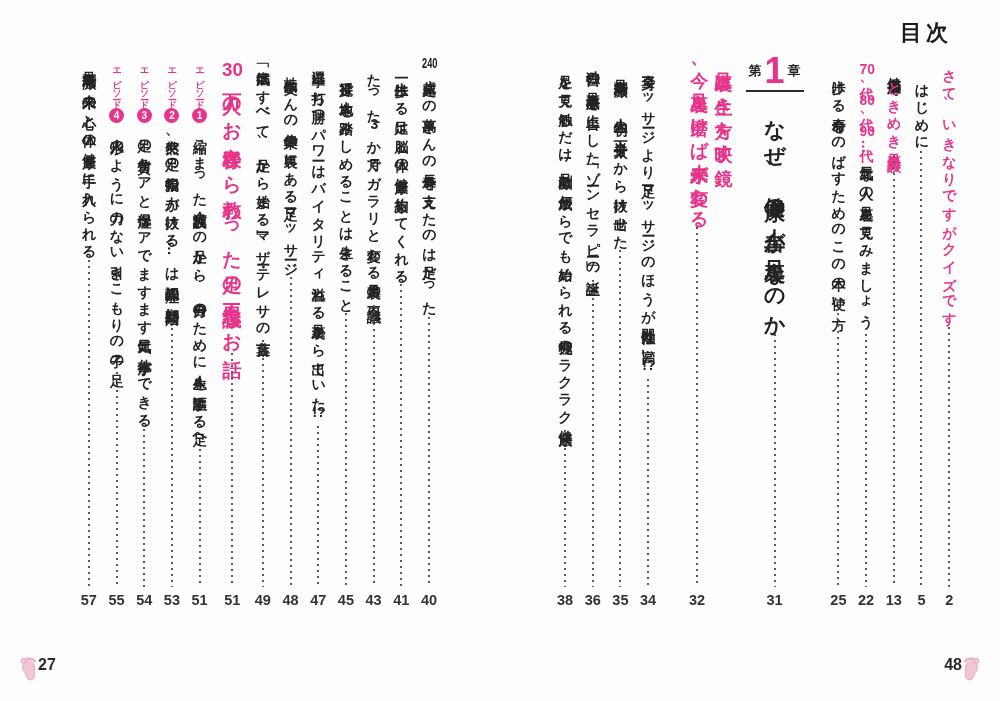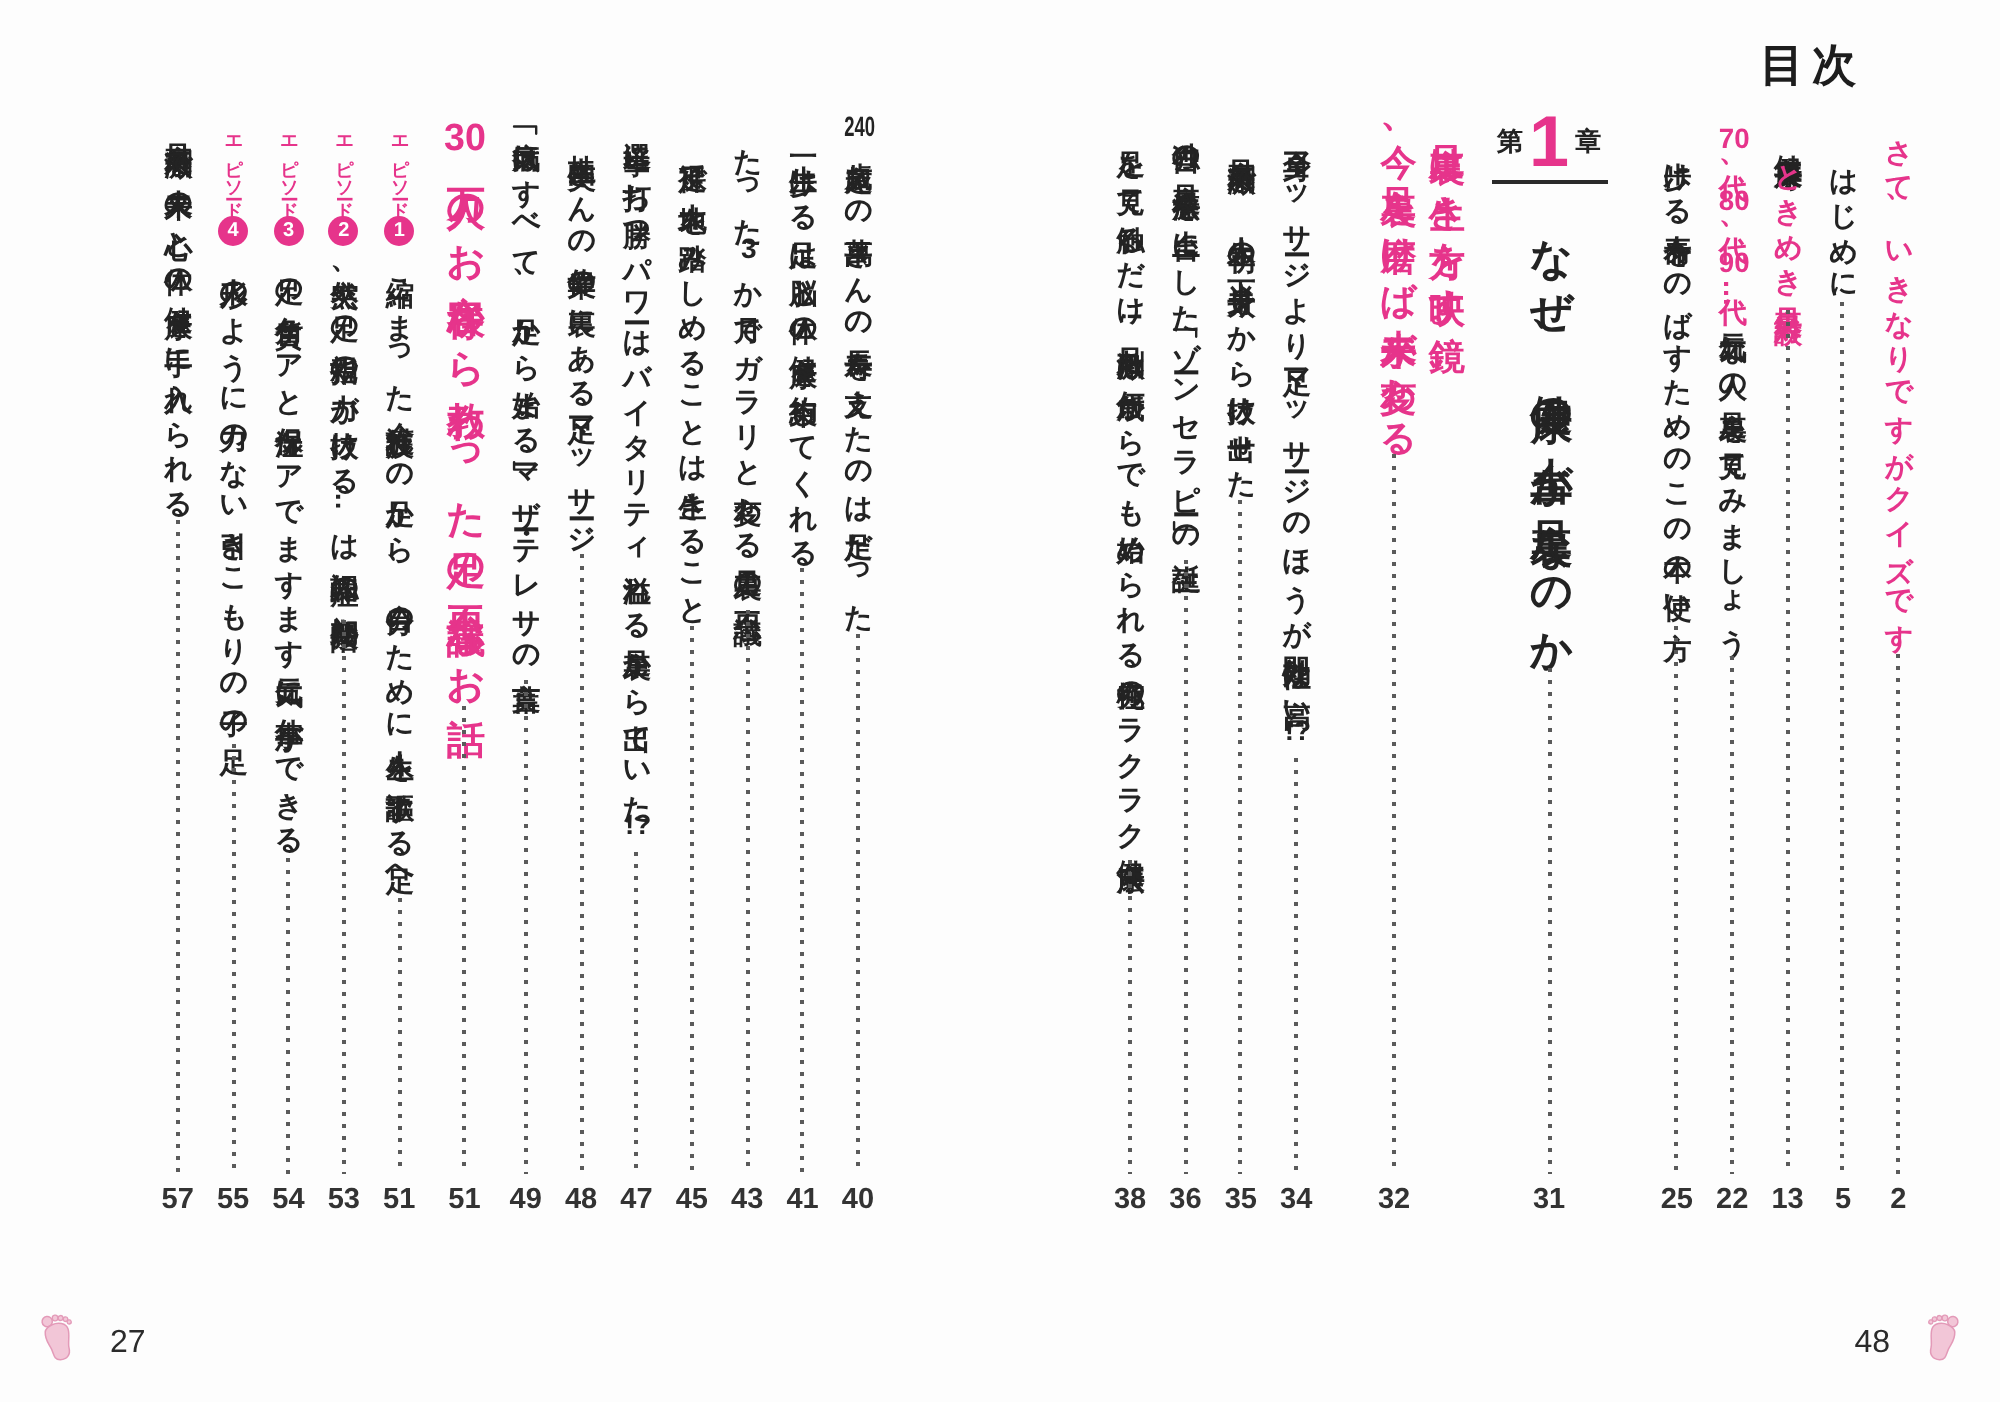--- a/index.html
+++ b/index.html
@@ -3,21 +3,21 @@
 <meta charset="utf-8">
 <style>
   :root { --pink:#e6348b; --ink:#232323; }
   * { margin:0; padding:0; box-sizing:border-box; }
   body { font-family:"Liberation Sans","DejaVu Sans",sans-serif; background:#e9e9e9; }
   .page {
     position:relative; width:1000px; height:701px; margin:0 auto;
     background:#fdfdfd; overflow:hidden;
   }
   .toc-title {
-    position:absolute; top:18px; right:68px;
+    position:absolute; top:18px; right:48px;
     font-size:22px; font-weight:700; letter-spacing:4px; color:#1d1d1d;
   }
   
   .colwrap {
     position:absolute; top:56px; height:552px;
     writing-mode:vertical-rl; text-orientation:mixed;
   }
   #right-page-columns { right:40px; }
   #left-page-columns  { left:72px;  }
 
@@ -68,22 +68,22 @@
   .ep-label { display:block; font-size:9px; font-weight:700; letter-spacing:0.5px; color:var(--pink); align-self:center; }
   .ep-badge {
     writing-mode:horizontal-tb; align-self:center;
     width:15px; height:15px; margin:3px 0 5px; border-radius:50%;
     background:var(--pink); color:#fff; font-size:10px; font-weight:700;
     text-align:center; line-height:15px;
   }
 
   
   .folio {
-    position:absolute; bottom:20px; display:flex; align-items:flex-end; gap:18px;
-    font-size:16px; font-weight:400; color:#2b2b2b;
+    position:absolute; bottom:20px; display:flex; align-items:flex-start; gap:1px;
+    font-size:16px; font-weight:700; color:#2b2b2b;
   }
   .folio-left  { left:20px; }
   .folio-right { right:20px; }
   .foot-icon svg { display:block; }
   .foot-left  svg { transform:rotate(-8deg); }
   .foot-right svg { transform:scaleX(-1) rotate(-8deg); }
 </style>
 </head>
 <body>
 

